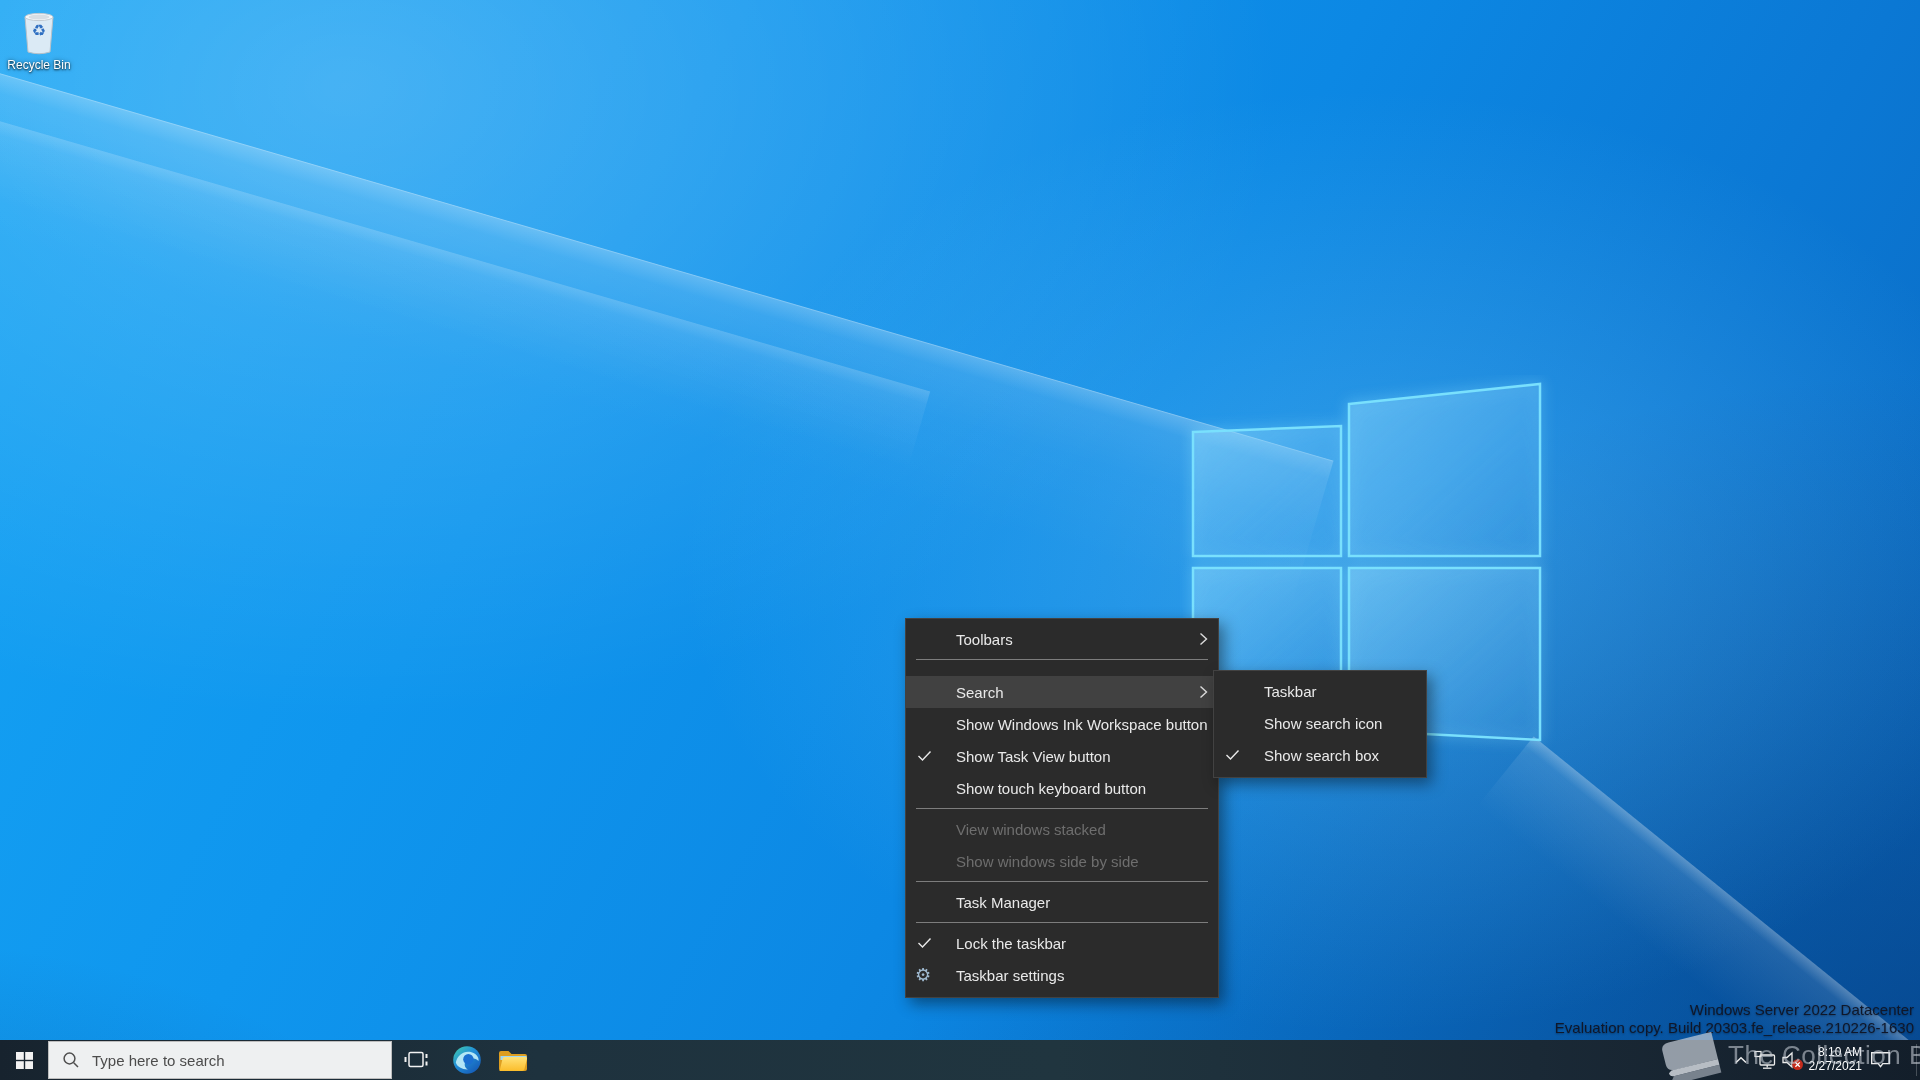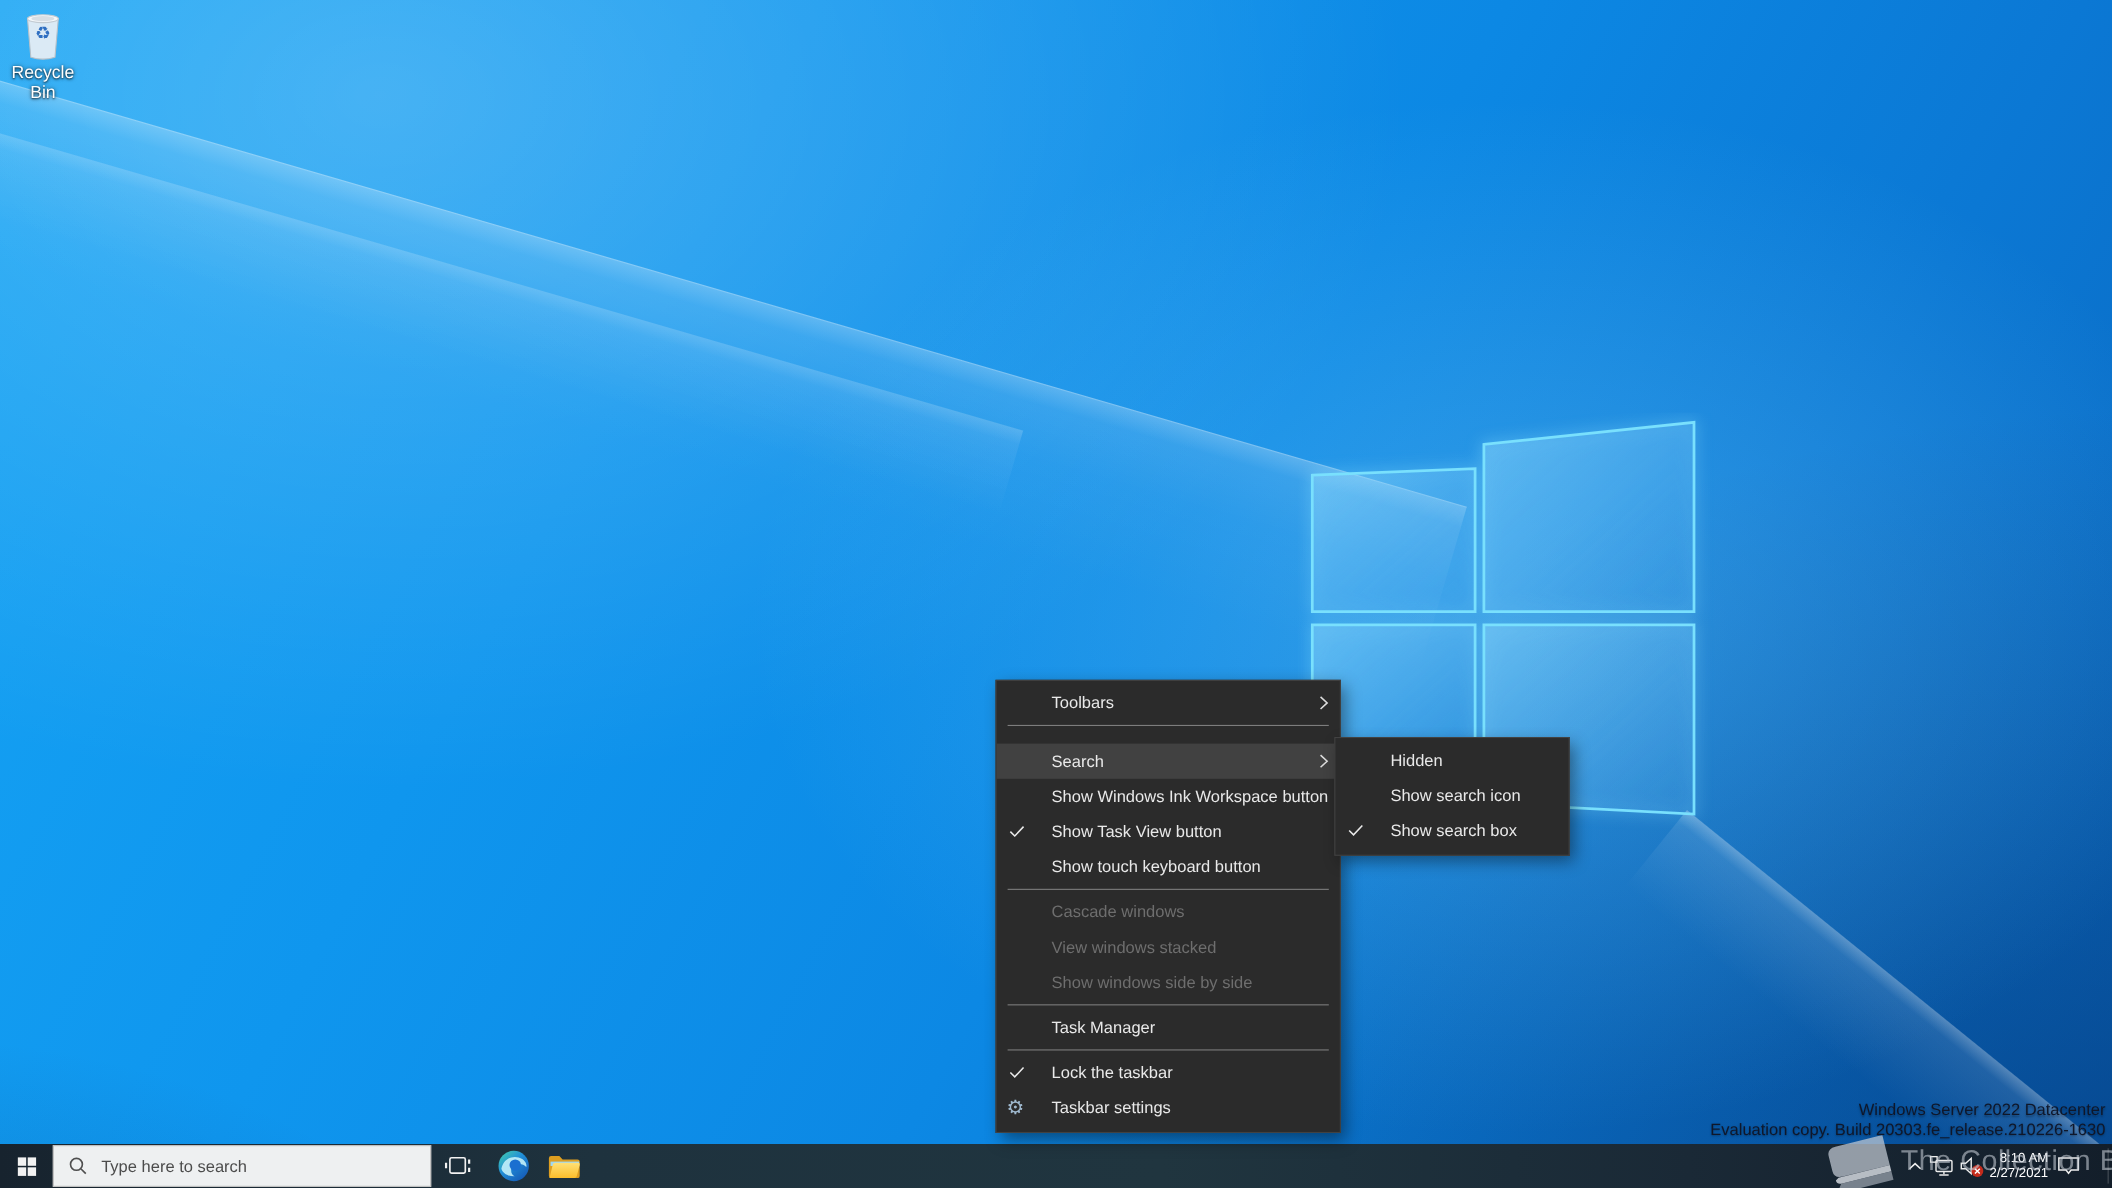--- a/index.html
+++ b/index.html
@@ -22,21 +22,21 @@
   .beam-2{left:-30px;top:112px;width:1000px;height:160px;transform:rotate(16.2deg);
     background:linear-gradient(180deg, rgba(255,255,255,0) 0, rgba(255,255,255,0.18) 1px,
       rgba(255,255,255,0.07) 14px, rgba(255,255,255,0) 80px);}
   .beam-3{left:1534px;top:736px;width:600px;height:180px;transform:rotate(39deg);
     background:linear-gradient(180deg, rgba(255,255,255,0) 0, rgba(255,255,255,0.30) 1px,
       rgba(255,255,255,0.10) 14px, rgba(255,255,255,0) 90px);}
   .winlogo{position:absolute;left:1180px;top:375px;pointer-events:none;}
 
   
   .recycle{position:absolute;left:6px;top:10px;width:66px;text-align:center;z-index:5;}
-  .recycle .label{margin-top:2px;font-size:16px;color:#fff;
+  .recycle .label{margin-top:2px;font-size:12px;color:#fff;
     text-shadow:0 1px 2px rgba(0,0,0,.8),0 0 4px rgba(0,0,0,.5);}
   .bin-glyph{position:absolute;left:50%;top:13px;transform:translateX(-50%);
     font-size:16px;color:#2f6fc1;line-height:1;}
 
   
   .menu{position:absolute;background:#2b2b2b;border:1px solid #424242;
     box-shadow:5px 6px 14px rgba(0,0,0,.42);padding:4px 0 6px;z-index:20;}
   .menu-main{left:905px;top:618px;width:312px;}
   .menu-sub{left:1213px;top:670px;width:212px;z-index:21;}
   .mi{position:relative;height:32px;display:flex;align-items:center;
@@ -143,23 +143,20 @@
       <svg class="check" width="15" height="12" viewBox="0 0 15 12">
         <path d="M1.5 6 L5.5 10 L13.5 1.5" fill="none" stroke="#e9e9e9" stroke-width="1.4"></path>
         </svg>
       <span>Show Task View button</span>
     </div>
     <div class="mi">
       <span>Show touch keyboard button</span>
     </div>
     <div class="sep"></div>
     <div class="mi disabled">
-      <span>Cascade windows</span>
-    </div>
-    <div class="mi disabled">
       <span>View windows stacked</span>
     </div>
     <div class="mi disabled">
       <span>Show windows side by side</span>
     </div>
     <div class="sep"></div>
     <div class="mi">
       <span>Task Manager</span>
     </div>
     <div class="sep"></div>
@@ -170,21 +167,21 @@
       <span>Lock the taskbar</span>
     </div>
     <div class="mi">
       <span class="gear">⚙</span>
       <span>Taskbar settings</span>
     </div>
   </div>
 
   <div class="menu menu-sub">
     <div class="mi">
-      <span>Hidden</span>
+      <span>Taskbar</span>
     </div>
     <div class="mi">
       <span>Show search icon</span>
     </div>
     <div class="mi">
       <svg class="check" width="15" height="12" viewBox="0 0 15 12">
         <path d="M1.5 6 L5.5 10 L13.5 1.5" fill="none" stroke="#e9e9e9" stroke-width="1.4"></path>
         </svg>
       <span>Show search box</span>
     </div>

